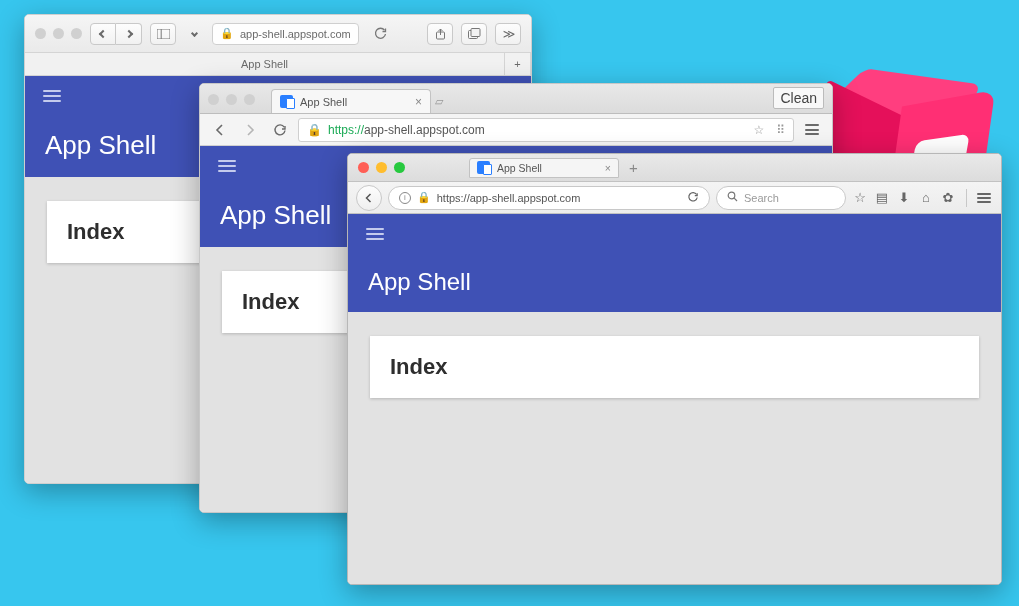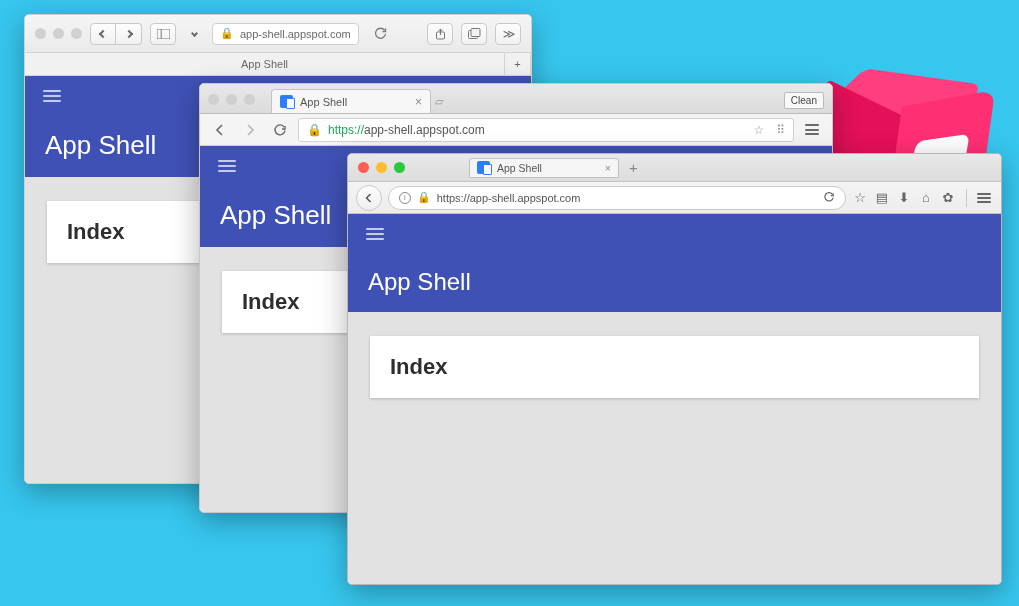--- a/index.html
+++ b/index.html
@@ -76,21 +76,21 @@
     border-bottom:1px solid #bdbdbd;
   }
   .chrome .lights { display:flex; gap:7px; margin-bottom:8px; margin-right:12px; }
   .chrome .tabc {
     height:24px; background:#f7f7f7; border:1px solid #c3c3c3; border-bottom:none;
     border-radius:4px 4px 0 0; min-width:160px; padding:0 8px;
     display:flex; align-items:center; gap:7px; font-size:11px; color:#555;
   }
   .chrome .tabc .x { margin-left:auto; color:#888; font-size:12px; }
   .chrome .clean {
-    margin-left:auto; margin-bottom:4px; font-size:10px; padding:2px 6px;
+    margin-left:auto; margin-bottom:4px; font-size:14px; padding:2px 6px;
     border:1px solid #bbb; background:#f8f8f8; border-radius:2px; color:#444;
   }
   .chrome .toolbar{
     height:32px; background:#f4f4f4; border-bottom:1px solid #d0d0d0;
     display:flex; align-items:center; padding:0 8px; gap:6px;
   }
   .chrome .roundbtn{
     width:24px; height:24px; border-radius:50%; color:#7a7a7a;
     display:flex; align-items:center; justify-content:center;
   }
@@ -335,20 +335,27 @@
       </div>
     <div class="urlbar">
       <span class="info-i">i</span>
       <span style="color:#1aaa55">🔒</span>
       <span>https://app-shell.appspot.com</span>
       <span class="reload"><svg width="12" height="12" viewBox="0 0 12 12">
             <path d="M9.6 3.5A4.2 4.2 0 1 0 10.2 6.5" fill="none" stroke="#666" stroke-width="1.2"></path>
             <path d="M10.2 2.3v2.4H7.8" fill="none" stroke="#666" stroke-width="1.2"></path>
           </svg></span>
     </div>
+    <div class="searchbar">
+      <span><svg width="11" height="11" viewBox="0 0 11 11">
+            <circle cx="4.5" cy="4.5" r="3.3" fill="none" stroke="#777" stroke-width="1.2"></circle>
+            <line x1="7.2" y1="7.2" x2="10" y2="10" stroke="#777" stroke-width="1.2"></line>
+          </svg></span>
+      <span style="color:#9a9a9a">Search</span>
+    </div>
     <span class="tbicon">☆</span>
     <span class="tbicon">▤</span>
     <span class="tbicon">⬇</span>
     <span class="tbicon">⌂</span>
     <span class="tbicon">✿</span>
     <div style="width:1px;height:18px;background:#c8c8c8;margin:0 4px"></div>
     <span class="tbicon">
         <span class="hamb" style="color:#666;width:14px;height:10px">
           <span></span>
           <span></span>

